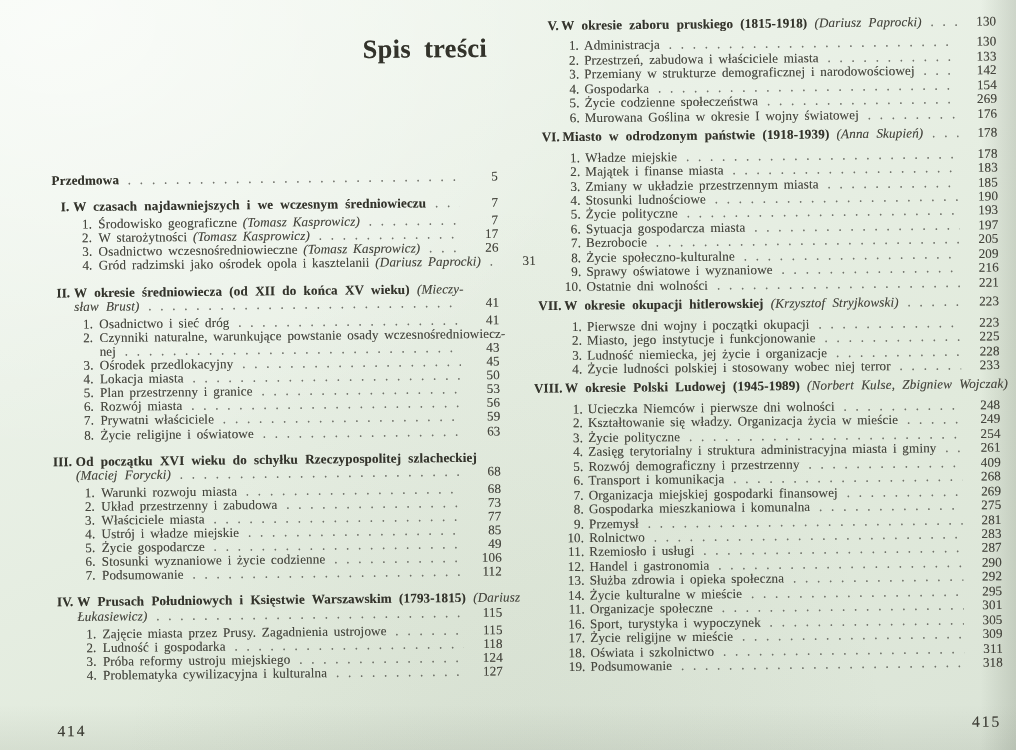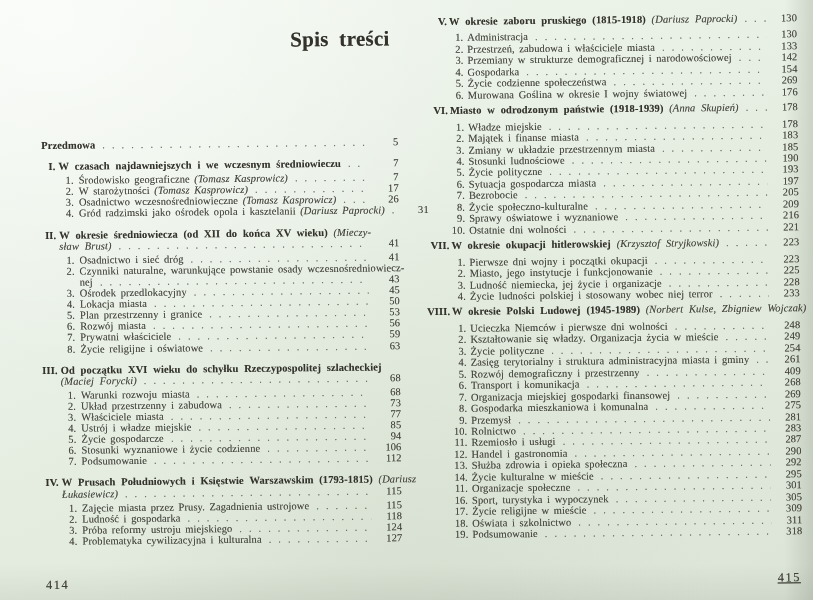--- a/index.html
+++ b/index.html
@@ -53,21 +53,21 @@
 
   .dots{flex:1 1 0;min-width:6px;overflow:hidden;white-space:nowrap;
         margin:0 5px 0 7px;color:#55554e;opacity:0.8;}
   .dots::after{content:"....................................................";letter-spacing:7px;}
 
   .pg{flex:none;width:26px;text-align:right;white-space:nowrap;}
 
   .folio{position:absolute;font-size:12.5px;letter-spacing:1.5px;color:#3f3f37;
          text-shadow:0 0 0.4px rgba(63,63,55,0.5);}
   .folio-left{left:0;top:548px;}
-  .folio-right{right:2px;top:558px;text-decoration:underline;}
+  .folio-right{right:2px;top:558px;}
 </style>
 </head>
 <body>
 
 <div class="scan">
   <div class="page page-left">
     <div class="title">Spis treści</div>
     <div class="toc toc-left" id="toc-left">
         <div class="entry preface">
           <div class="line">
@@ -285,21 +285,21 @@
               <span class="pg">85</span>
             </span>
           </div>
         </div>
         <div class="entry item">
           <div class="line">
             <span class="num">5.</span>
             <span class="body">
               <span class="txt"><span class="seg-p">Życie gospodarcze</span></span>
               <span class="dots"></span>
-              <span class="pg">94</span>
+              <span class="pg">49</span>
             </span>
           </div>
         </div>
         <div class="entry item">
           <div class="line">
             <span class="num">6.</span>
             <span class="body">
               <span class="txt"><span class="seg-p">Stosunki wyznaniowe i życie codzienne</span></span>
               <span class="dots"></span>
               <span class="pg">106</span>

